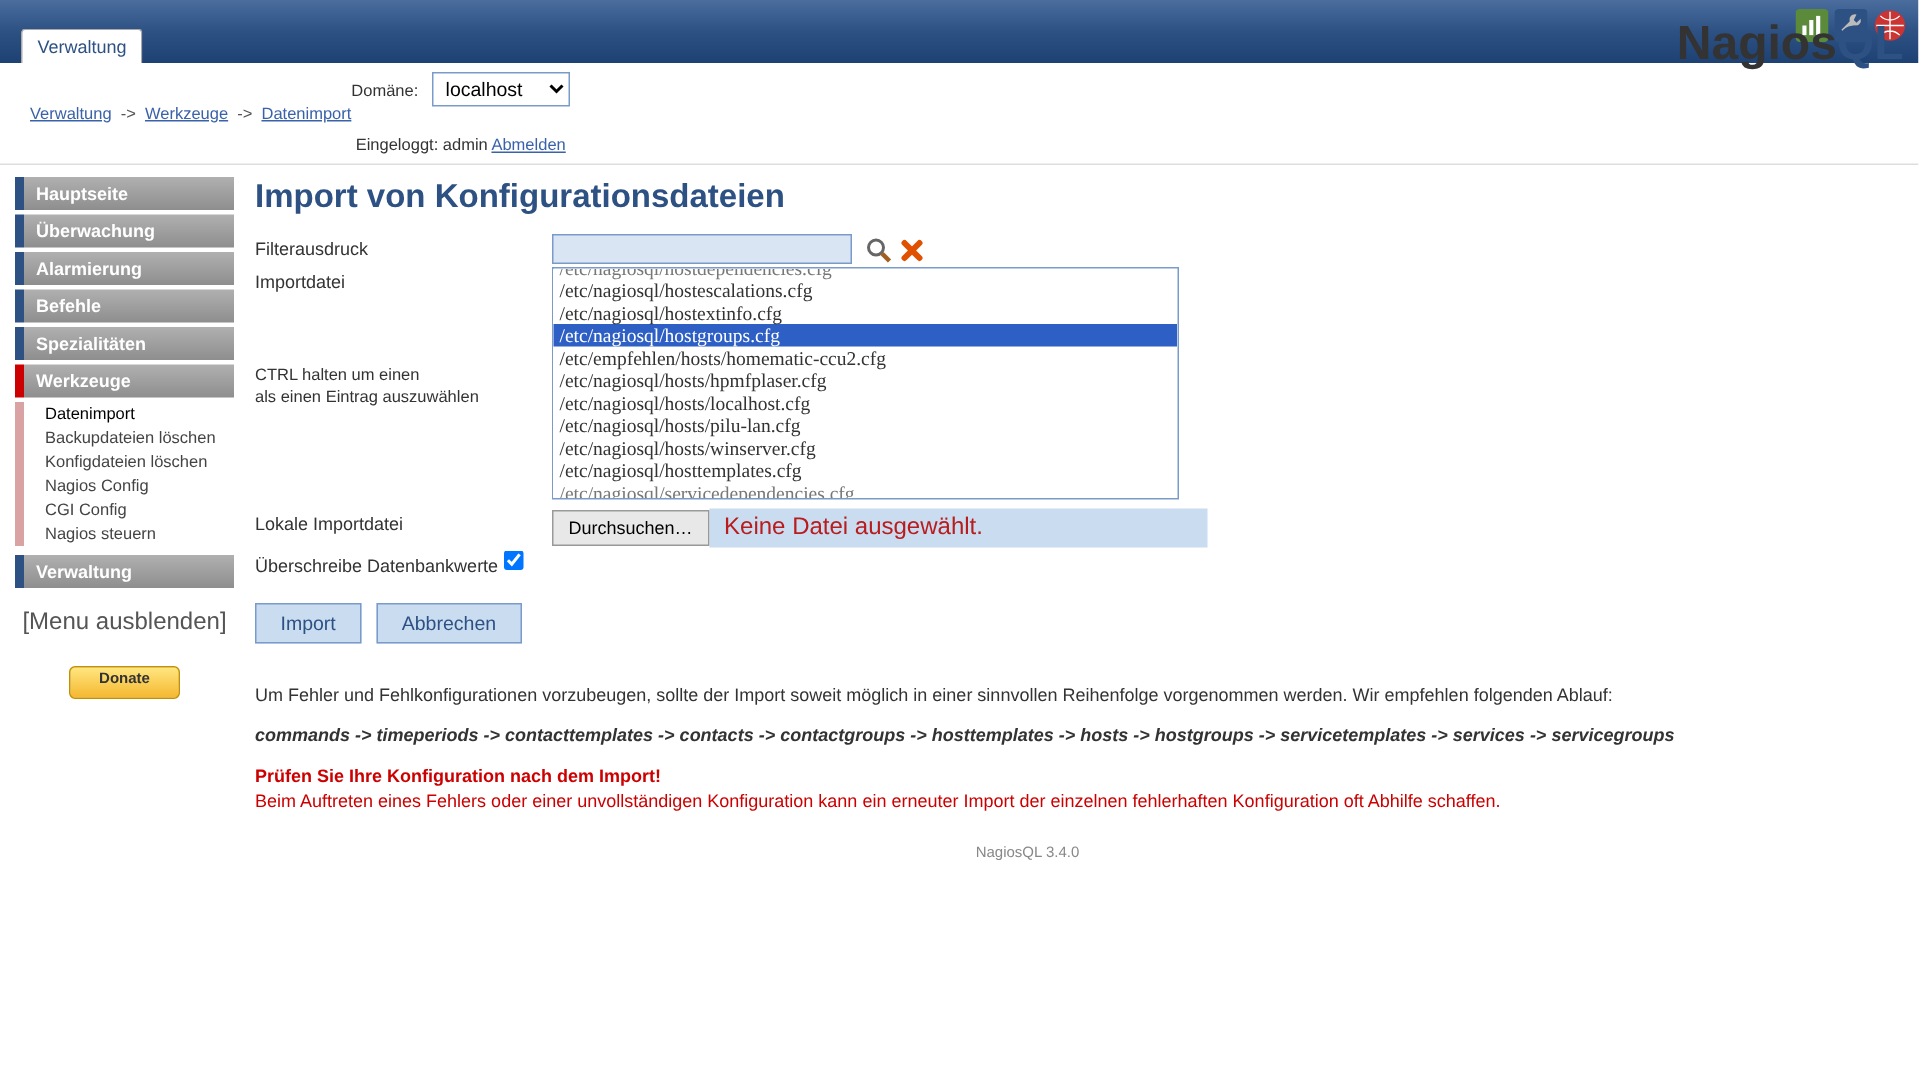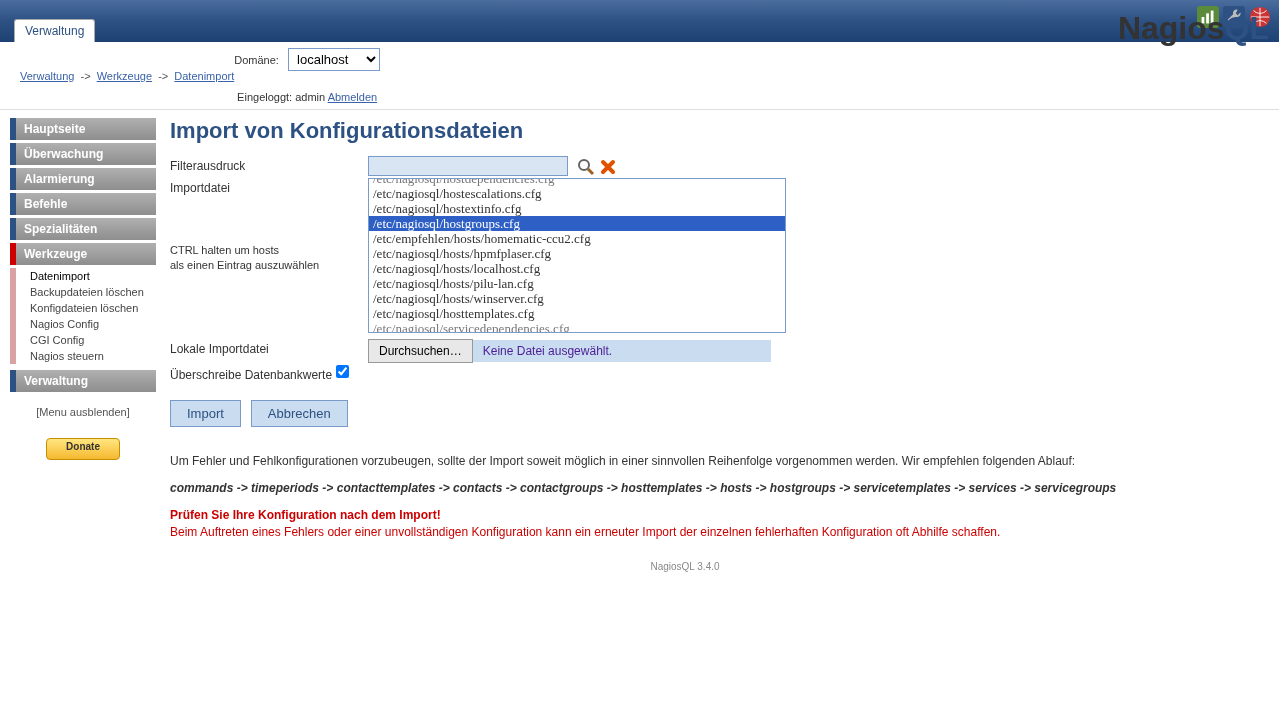--- a/index.html
+++ b/index.html
@@ -80,21 +80,21 @@
 .sub-items div {
   font-size: 11px;
   color: #444;
   padding: 2px 0 2px 14px;
   border-left: 6px solid #d9a3a3;
   margin-bottom: 0;
   cursor: pointer;
 }
 .sub-items div.active { color: #000; }
 .menu-toggle {
-  font-size: 11px;
+  font-size: 16px;
   color: #555;
   text-align: center;
   margin-top: 14px;
   cursor: pointer;
 }
 .donate {
   margin: 20px auto;
   width: 74px;
   height: 22px;
   background: linear-gradient(to bottom, #ffe680, #f5b830);
@@ -150,23 +150,23 @@
   background: #e8e8e8;
   border: 1px solid #999;
   padding: 4px 10px;
   font-size: 12px;
   cursor: pointer;
 }
 .file-status {
   background: #c9dcf0;
   padding: 4px 10px;
   display: inline-block;
-  font-size: 12px;
-  color: #4c1d95;
-  width: 298px;
+  font-size: 16px;
+  color: #b91c1c;
+  width: 332px;
 }
 
 .chk { margin-left: 4px; }
 
 .btn-row { margin-top: 18px; display: flex; gap: 10px; }
 .btn {
   background: #c9dcf0;
   border: 1px solid #7a9bc9;
   color: #2d5183;
   padding: 5px 16px;
@@ -265,21 +265,21 @@
               <path d="M4 4l10 10M14 4L4 14" stroke="#e05000" stroke-width="4" stroke-linecap="round"></path>
             </svg>
         </span>
       </div>
     </div>
 
     <div class="form-row">
       <div class="form-label">
         <span>Importdatei</span>
         <span class="note">
-          <span>CTRL halten um hosts</span><br>
+          <span>CTRL halten um einen</span><br>
           <span>als einen Eintrag auszuwählen</span>
         </span>
       </div>
       <div class="file-list">
         <div class="file-list-inner">
           <div class="fopt faded" style="margin-top:-8px">/etc/nagiosql/hostdependencies.cfg</div>
           <div class="fopt">/etc/nagiosql/hostescalations.cfg</div>
           <div class="fopt">/etc/nagiosql/hostextinfo.cfg</div>
           <div class="fopt selected">/etc/nagiosql/hostgroups.cfg</div>
           <div class="fopt">/etc/empfehlen/hosts/homematic-ccu2.cfg</div>

